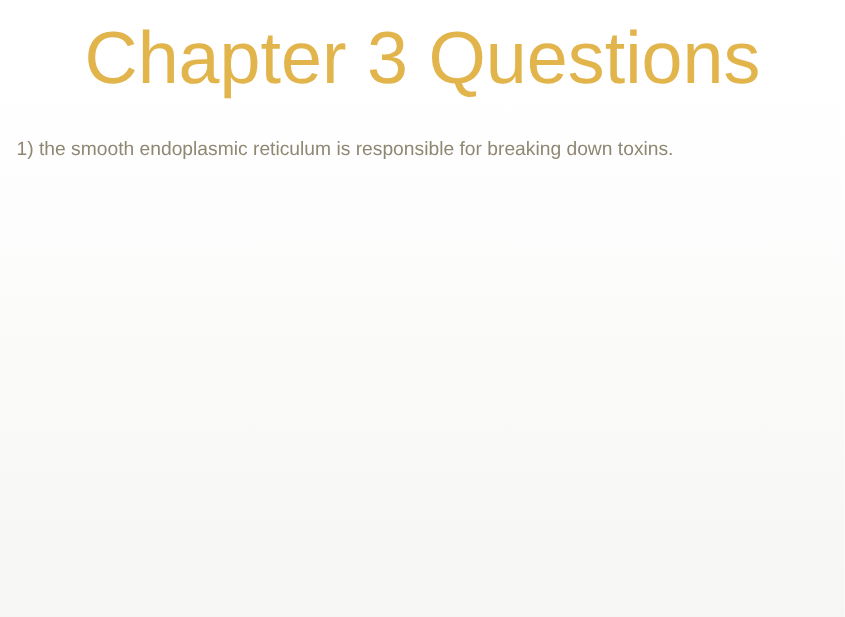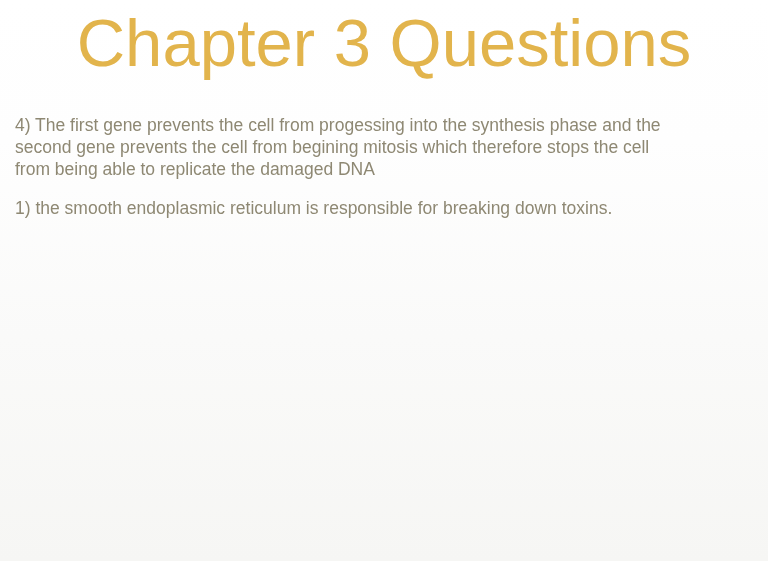--- a/index.html
+++ b/index.html
@@ -13,21 +13,21 @@
     font-family: "Liberation Sans", sans-serif;
   }
   .slide {
     width: 768px;
     height: 561px;
     background: linear-gradient(180deg, #ffffff 0%, #fefefe 25%, #fafaf9 60%, #f6f6f4 100%);
     box-sizing: border-box;
   }
   .slide-title {
     margin: 0;
-    padding-top: 3px;
+    padding-top: 13px;
     text-align: center;
     color: #e2b44c;
     font-size: 67px;
     font-weight: 400;
     line-height: 1.18;
     letter-spacing: 0px;
   }
   .content {
     margin-top: 32px;
     padding: 0 16px 0 15px;
@@ -39,18 +39,15 @@
     line-height: 22px;
     white-space: pre-line;
   }
 </style>
 </head>
 <body>
 
 <div class="slide">
   <h1 class="slide-title">Chapter 3 Questions</h1>
   <div class="content">
-    <p class="answer">4) The first gene prevents the cell from progessing into the synthesis phase and the
-second gene prevents the cell from begining mitosis which therefore stops the cell
-from being able to replicate the damaged DNA</p>
     <p class="answer">1) the smooth endoplasmic reticulum is responsible for breaking down toxins.</p>
   </div>
 </div>
 
 </body></html>

